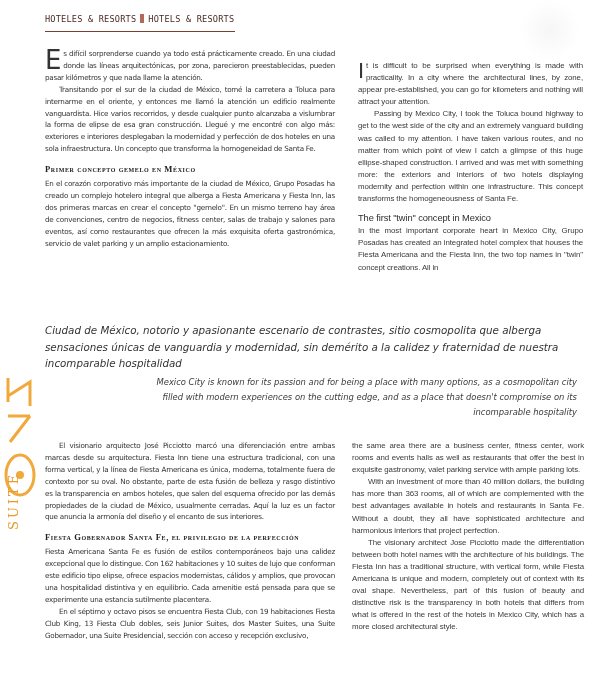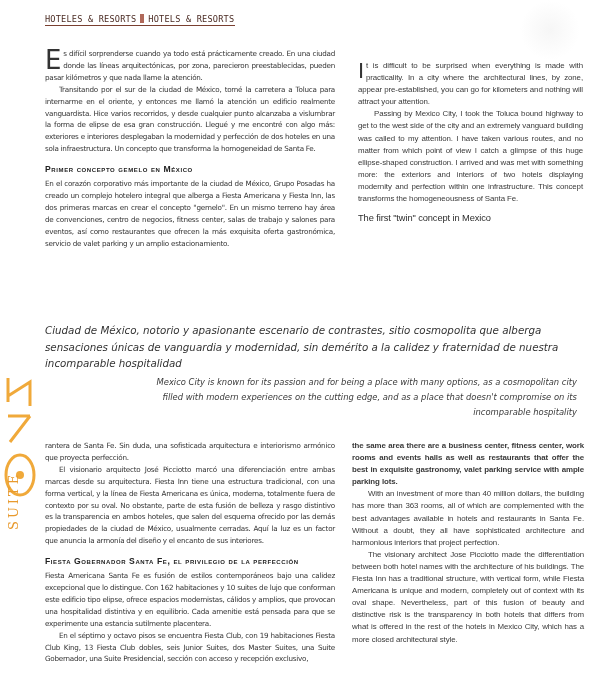--- a/index.html
+++ b/index.html
@@ -3,32 +3,32 @@
 <meta charset="utf-8">
 <style>
   html, body { margin: 0; padding: 0; }
   body {
     width: 600px; height: 700px; background: #ffffff; position: relative; overflow: hidden;
     font-family: "DejaVu Sans", sans-serif; color: #2a2a2a;
   }
   .header {
     position: absolute; left: 45px; top: 14px; width: 190px;
     font-family: "DejaVu Sans Mono", monospace; font-size: 8.6px; color: #4a2a22;
-    letter-spacing: 0.2px; padding-bottom: 1px; border-bottom: 1px solid #7a3f30;
+    letter-spacing: 0.2px; padding-bottom: 7px; border-bottom: 1px solid #7a3f30;
     white-space: nowrap;
   }
   .header .sq { display: inline-block; width: 4px; height: 9px; background: #b0695a; margin: 0 4px; vertical-align: -1px; }
   .col { position: absolute; text-align: justify; }
   .es { font-family: "DejaVu Sans", sans-serif; font-size: 7.2px; line-height: 11.9px; color: #333; letter-spacing: -0.25px; }
   .en { font-family: "Liberation Sans", sans-serif; font-size: 7.9px; line-height: 12.1px; color: #3a3a3a; letter-spacing: -0.1px; }
   .p { margin: 0; text-indent: 14px; }
   .p.first { text-indent: 0; }
   .dropcap-es { float: left; font-size: 26px; line-height: 21px; margin: 2px 2px 0 0; font-weight: normal; color: #333; font-family: "DejaVu Sans", sans-serif; }
   .dropcap-en { float: left; font-size: 22px; line-height: 20px; margin: 1px 2px 0 0; color: #333; font-family: "Liberation Sans", sans-serif; }
-  .h-es { font-family: Liberation Sans, sans-serif; font-weight: bold; font-variant: small-caps; font-size: 8.6px; letter-spacing: 0.6px; color: #222; margin: 9px 0 2px 0; white-space: nowrap; }
+  .h-es { font-family: Liberation Serif, serif; font-weight: bold; font-variant: small-caps; font-size: 8.6px; letter-spacing: 0.6px; color: #222; margin: 9px 0 2px 0; white-space: nowrap; }
   .h-en { font-family: "Liberation Sans", sans-serif; font-size: 9.3px; color: #2d2d2d; margin: 7px 0 1px 0; }
   .pull-es {
     position: absolute; left: 45px; top: 322px; width: 520px;
     font-family: "DejaVu Sans", sans-serif; font-style: italic; font-size: 10.3px; line-height: 16.5px; color: #333;
   }
   .pull-en {
     position: absolute; right: 23px; top: 375px; width: 430px; text-align: right;
     font-family: "DejaVu Sans", sans-serif; font-style: italic; font-size: 8.4px; line-height: 14.8px; color: #3a3a3a;
   }
   .suite-num {
@@ -36,21 +36,21 @@
   }
   .suite-label {
     position: absolute; left: 2px; top: 440px; width: 24px; height: 90px;
   }
   .es-top { left: 45px; top: 48px; width: 290px; }
   .en-top { left: 358px; top: 60px; width: 225px; }
   .es-bot { left: 45px; top: 440px; width: 290px; }
   .en-bot { left: 352px; top: 440px; width: 232px; }
   .en-top .p, .en-bot .p { text-indent: 16px; }
   .en-top .p.first { text-indent: 0; }
-  .en-bot .p.first { text-indent: 0; font-weight: bold; }
+  .en-bot .p.first { text-indent: 0; }
   .es-bot .p.first { text-indent: 0; }
   .watermark { position: absolute; left: 520px; top: 0; width: 60px; height: 60px; background: radial-gradient(ellipse at center, #f6f6f6 0%, #ffffff 70%); }
 </style>
 </head>
 <body>
 
 <div class="watermark"></div>
 
 <div class="header">
   <span>HOTELES &amp; RESORTS</span><span class="sq"></span><span>HOTELS &amp; RESORTS</span>
@@ -60,20 +60,21 @@
   <p class="p first"><span class="dropcap-es">E</span><span>s difícil sorprenderse cuando ya todo está prácticamente creado. En una ciudad donde las líneas arquitectónicas, por zona, parecieron preestablecidas, pueden pasar kilómetros y que nada llame la atención.</span></p>
   <p class="p">Transitando por el sur de la ciudad de México, tomé la carretera a Toluca para internarme en el oriente, y entonces me llamó la atención un edificio realmente vanguardista. Hice varios recorridos, y desde cualquier punto alcanzaba a vislumbrar la forma de elipse de esa gran construcción. Llegué y me encontré con algo más: exteriores e interiores desplegaban la modernidad y perfección de dos hoteles en una sola infraestructura. Un concepto que transforma la homogeneidad de Santa Fe.</p>
   <div class="h-es">Primer concepto gemelo en México</div>
   <p class="p first">En el corazón corporativo más importante de la ciudad de México, Grupo Posadas ha creado un complejo hotelero integral que alberga a Fiesta Americana y Fiesta Inn, las dos primeras marcas en crear el concepto "gemelo". En un mismo terreno hay área de convenciones, centro de negocios, fitness center, salas de trabajo y salones para eventos, así como restaurantes que ofrecen la más exquisita oferta gastronómica, servicio de valet parking y un amplio estacionamiento.</p>
 </div>
 
 <div class="col en en-top">
   <p class="p first"><span class="dropcap-en">I</span><span>t is difficult to be surprised when everything is made with practicality. In a city where the architectural lines, by zone, appear pre-established, you can go for kilometers and nothing will attract your attention.</span></p>
   <p class="p">Passing by Mexico City, I took the Toluca bound highway to get to the west side of the city and an extremely vanguard building was called to my attention. I have taken various routes, and no matter from which point of view I catch a glimpse of this huge ellipse-shaped construction. I arrived and was met with something more: the exteriors and interiors of two hotels displaying modernity and perfection within one infrastructure. This concept transforms the homogeneousness of Santa Fe.</p>
   <div class="h-en">The first "twin" concept in Mexico</div>
+  <p class="p first">In the most important corporate heart in Mexico City, Grupo Posadas has created an integrated hotel complex that houses the Fiesta Americana and the Fiesta Inn, the two top names in "twin" concept creations. All in</p>
 </div>
 
 <div class="pull-es">Ciudad de México, notorio y apasionante escenario de contrastes, sitio cosmopolita que alberga sensaciones únicas de vanguardia y modernidad, sin demérito a la calidez y fraternidad de nuestra incomparable hospitalidad</div>
 <div class="pull-en">Mexico City is known for its passion and for being a place with many options, as a cosmopolitan city filled with modern experiences on the cutting edge, and as a place that doesn't compromise on its incomparable hospitality</div>
 
 <svg class="suite-num" viewBox="0 0 40 130" xmlns="http://www.w3.org/2000/svg">
   <g fill="none" stroke="#f0a93a" stroke-width="3">
 
     <path d="M8 6 L8 30 M8 24 L30 10 L30 34"></path>
 
@@ -81,21 +82,20 @@
 
     <ellipse cx="20" cy="103" rx="14" ry="20"></ellipse>
   </g>
   <circle cx="20" cy="103" r="4" fill="#f0a93a"></circle>
 </svg>
 <svg class="suite-label" viewBox="0 0 24 90" xmlns="http://www.w3.org/2000/svg">
   <text x="0" y="0" transform="translate(16,90) rotate(-90)" font-family="DejaVu Serif, serif" font-size="13" letter-spacing="3" fill="#e89a2e">SUITE</text>
 </svg>
 
 <div class="col es es-bot">
-  <p class="p first">rantera de Santa Fe. Sin duda, una sofisticada arquitectura e interiorismo armónico que proyecta perfección.</p>
   <p class="p">El visionario arquitecto José Picciotto marcó una diferenciación entre ambas marcas desde su arquitectura. Fiesta Inn tiene una estructura tradicional, con una forma vertical, y la línea de Fiesta Americana es única, moderna, totalmente fuera de contexto por su oval. No obstante, parte de esta fusión de belleza y rasgo distintivo es la transparencia en ambos hoteles, que salen del esquema ofrecido por las demás propiedades de la ciudad de México, usualmente cerradas. Aquí la luz es un factor que anuncia la armonía del diseño y el encanto de sus interiores.</p>
   <div class="h-es">Fiesta Gobernador Santa Fe, el privilegio de la perfección</div>
   <p class="p first">Fiesta Americana Santa Fe es fusión de estilos contemporáneos bajo una calidez excepcional que lo distingue. Con 162 habitaciones y 10 suites de lujo que conforman este edificio tipo elipse, ofrece espacios modernistas, cálidos y amplios, que provocan una hospitalidad distintiva y en equilibrio. Cada amenitie está pensada para que se experimente una estancia sutilmente placentera.</p>
   <p class="p">En el séptimo y octavo pisos se encuentra Fiesta Club, con 19 habitaciones Fiesta Club King, 13 Fiesta Club dobles, seis Junior Suites, dos Master Suites, una Suite Gobernador, una Suite Presidencial, sección con acceso y recepción exclusivo,</p>
 </div>
 
 <div class="col en en-bot">
   <p class="p first">the same area there are a business center, fitness center, work rooms and events halls as well as restaurants that offer the best in exquisite gastronomy, valet parking service with ample parking lots.</p>
   <p class="p">With an investment of more than 40 million dollars, the building has more than 363 rooms, all of which are complemented with the best advantages available in hotels and restaurants in Santa Fe. Without a doubt, they all have sophisticated architecture and harmonious interiors that project perfection.</p>
   <p class="p">The visionary architect Jose Picciotto made the differentiation between both hotel names with the architecture of his buildings. The Fiesta Inn has a traditional structure, with vertical form, while Fiesta Americana is unique and modern, completely out of context with its oval shape. Nevertheless, part of this fusion of beauty and distinctive risk is the transparency in both hotels that differs from what is offered in the rest of the hotels in Mexico City, which has a more closed architectural style.</p>

